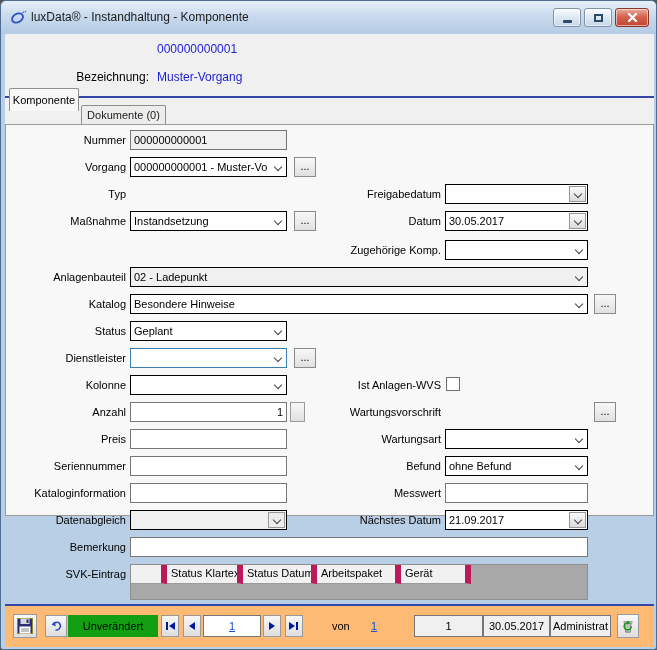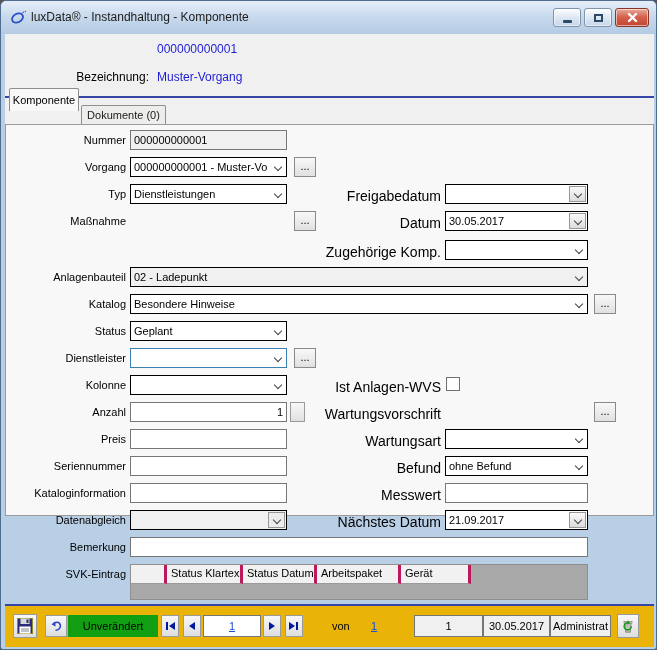--- a/index.html
+++ b/index.html
@@ -53,21 +53,21 @@
   }
   .tab.active { left:8px; top:87px; width:70px; height:23px; background:#f8f8f8; z-index:3; line-height:22px; }
   .tab.inactive { left:80px; top:104px; width:85px; height:19px; background:#ededec; line-height:18px; color:#1b1b1b; }
 
   
   .tabpage {
     position:absolute; left:4px; top:123px; width:649px; height:392px;
     background:#f8f8f8; border:1px solid #9a9a9a; z-index:2;
   }
   .lab  { position:absolute; left:0;  width:120px; text-align:right; font-size:11px; color:#000; white-space:nowrap; }
-  .rlab { position:absolute; left:298px; width:137px; text-align:right; font-size:14px; color:#000; white-space:nowrap; }
+  .rlab { position:absolute; left:298px; width:137px; text-align:right; font-size:11px; color:#000; white-space:nowrap; }
 
   .tb {
     position:absolute; height:20px; border:1px solid #767676; background:#fff;
     font-family:"Liberation Sans",sans-serif; font-size:11px; color:#000; padding:2px 3px; outline:none;
   }
   .tb.ro { background:#f0f0f0; }
   .tb.tr { text-align:right; }
 
   .cb { position:absolute; height:20px; border:1px solid #000000; background:#fff; }
   .cb.ro { background:#f0f0f0; }
@@ -85,26 +85,26 @@
   .dots {
     position:absolute; width:22px; height:20px; font-size:11px; text-align:center; line-height:17px;
     background:linear-gradient(#f8f8f8,#e0e0e0); border:1px solid #8a8a8a; color:#000; cursor:default;
   }
   .smallbtn { position:absolute; width:15px; height:20px; background:linear-gradient(#f8f8f8,#e0e0e0); border:1px solid #9a9a9a; }
 
   .chk { position:absolute; width:14px; height:14px; background:#fff; border:1px solid #707070; }
 
   .svk { position:absolute; left:124px; top:439px; width:458px; height:36px; background:#a8a8a8; border:1px solid #8f8f8f; }
   .svk-head { display:flex; height:19px; }
-  .svk-cell { background:#f1f1f1; border-right:3px solid #be185d; border-bottom:1px solid #9b9b9b;
+  .svk-cell { background:#f1f1f1; border-right:6px solid #be185d; border-bottom:1px solid #9b9b9b;
               font-size:11px; padding:2px 4px; white-space:nowrap; overflow:hidden; }
 
   
   .sep2 { position:absolute; left:4px; top:603px; width:649px; height:2px; background:#3646a8; }
-  .statusbar { position:absolute; left:4px; top:605px; width:649px; height:41px; background:#eab308; }
+  .statusbar { position:absolute; left:4px; top:605px; width:649px; height:41px; background:#fdba74; }
   .sbtn { position:absolute; background:linear-gradient(#f8f8f8,#dedede); border:1px solid #9a9a9a;
           display:flex; align-items:center; justify-content:center; cursor:default; }
   .badge { position:absolute; left:63px; top:9px; width:90px; height:22px; background:#12a012;
            color:#000; font-size:11px; display:flex; align-items:center; justify-content:center; }
   .numbox { position:absolute; left:198px; top:9px; width:58px; height:22px; background:#fff; border:1px solid #767676;
             display:flex; align-items:center; justify-content:center; }
   .numbox span { font-size:11px; color:#1a4fd0; text-decoration:underline; }
   .vontext { position:absolute; font-size:11px; color:#000; }
   .vonlink { position:absolute; font-size:11px; color:#1a4fd0; text-decoration:underline; }
   .infobox { position:absolute; top:9px; height:22px; border:1px solid #767676; background:#f0f0f0;
@@ -152,33 +152,33 @@
     <input class="tb ro" style="left: 124px; top: 5px; width: 157px;" readonly="" value="000000000001">
 
     <span class="lab" style="top:36px">Vorgang</span>
     <div class="cb" style="left:124px;top:32px;width:157px">
       <span class="txt">000000000001 - Muster-Vo</span>
       <span class="chev"></span>
     </div>
     <div class="dots" style="left:288px;top:32px">...</div>
 
     <span class="lab" style="top:63px">Typ</span>
-    <div class="cb" style="left:124px;top:59px;width:157px">
-      <span class="txt">Dienstleistungen</span>
-      <span class="chev"></span>
-    </div>
     <span class="rlab" style="top:63px">Freigabedatum</span>
     <div class="cb dt" style="left:439px;top:59px;width:143px">
       <span class="txt"></span>
       <span class="dtbtn">
           <span class="chev"></span>
         </span>
     </div>
 
     <span class="lab" style="top:90px">Maßnahme</span>
+    <div class="cb" style="left:124px;top:86px;width:157px">
+      <span class="txt">Instandsetzung</span>
+      <span class="chev"></span>
+    </div>
     <div class="dots" style="left:288px;top:86px">...</div>
     <span class="rlab" style="top:90px">Datum</span>
     <div class="cb dt" style="left:439px;top:86px;width:143px">
       <span class="txt">30.05.2017</span>
       <span class="dtbtn">
           <span class="chev"></span>
         </span>
     </div>
 
     <span class="rlab" style="top:119px">Zugehörige Komp.</span>

